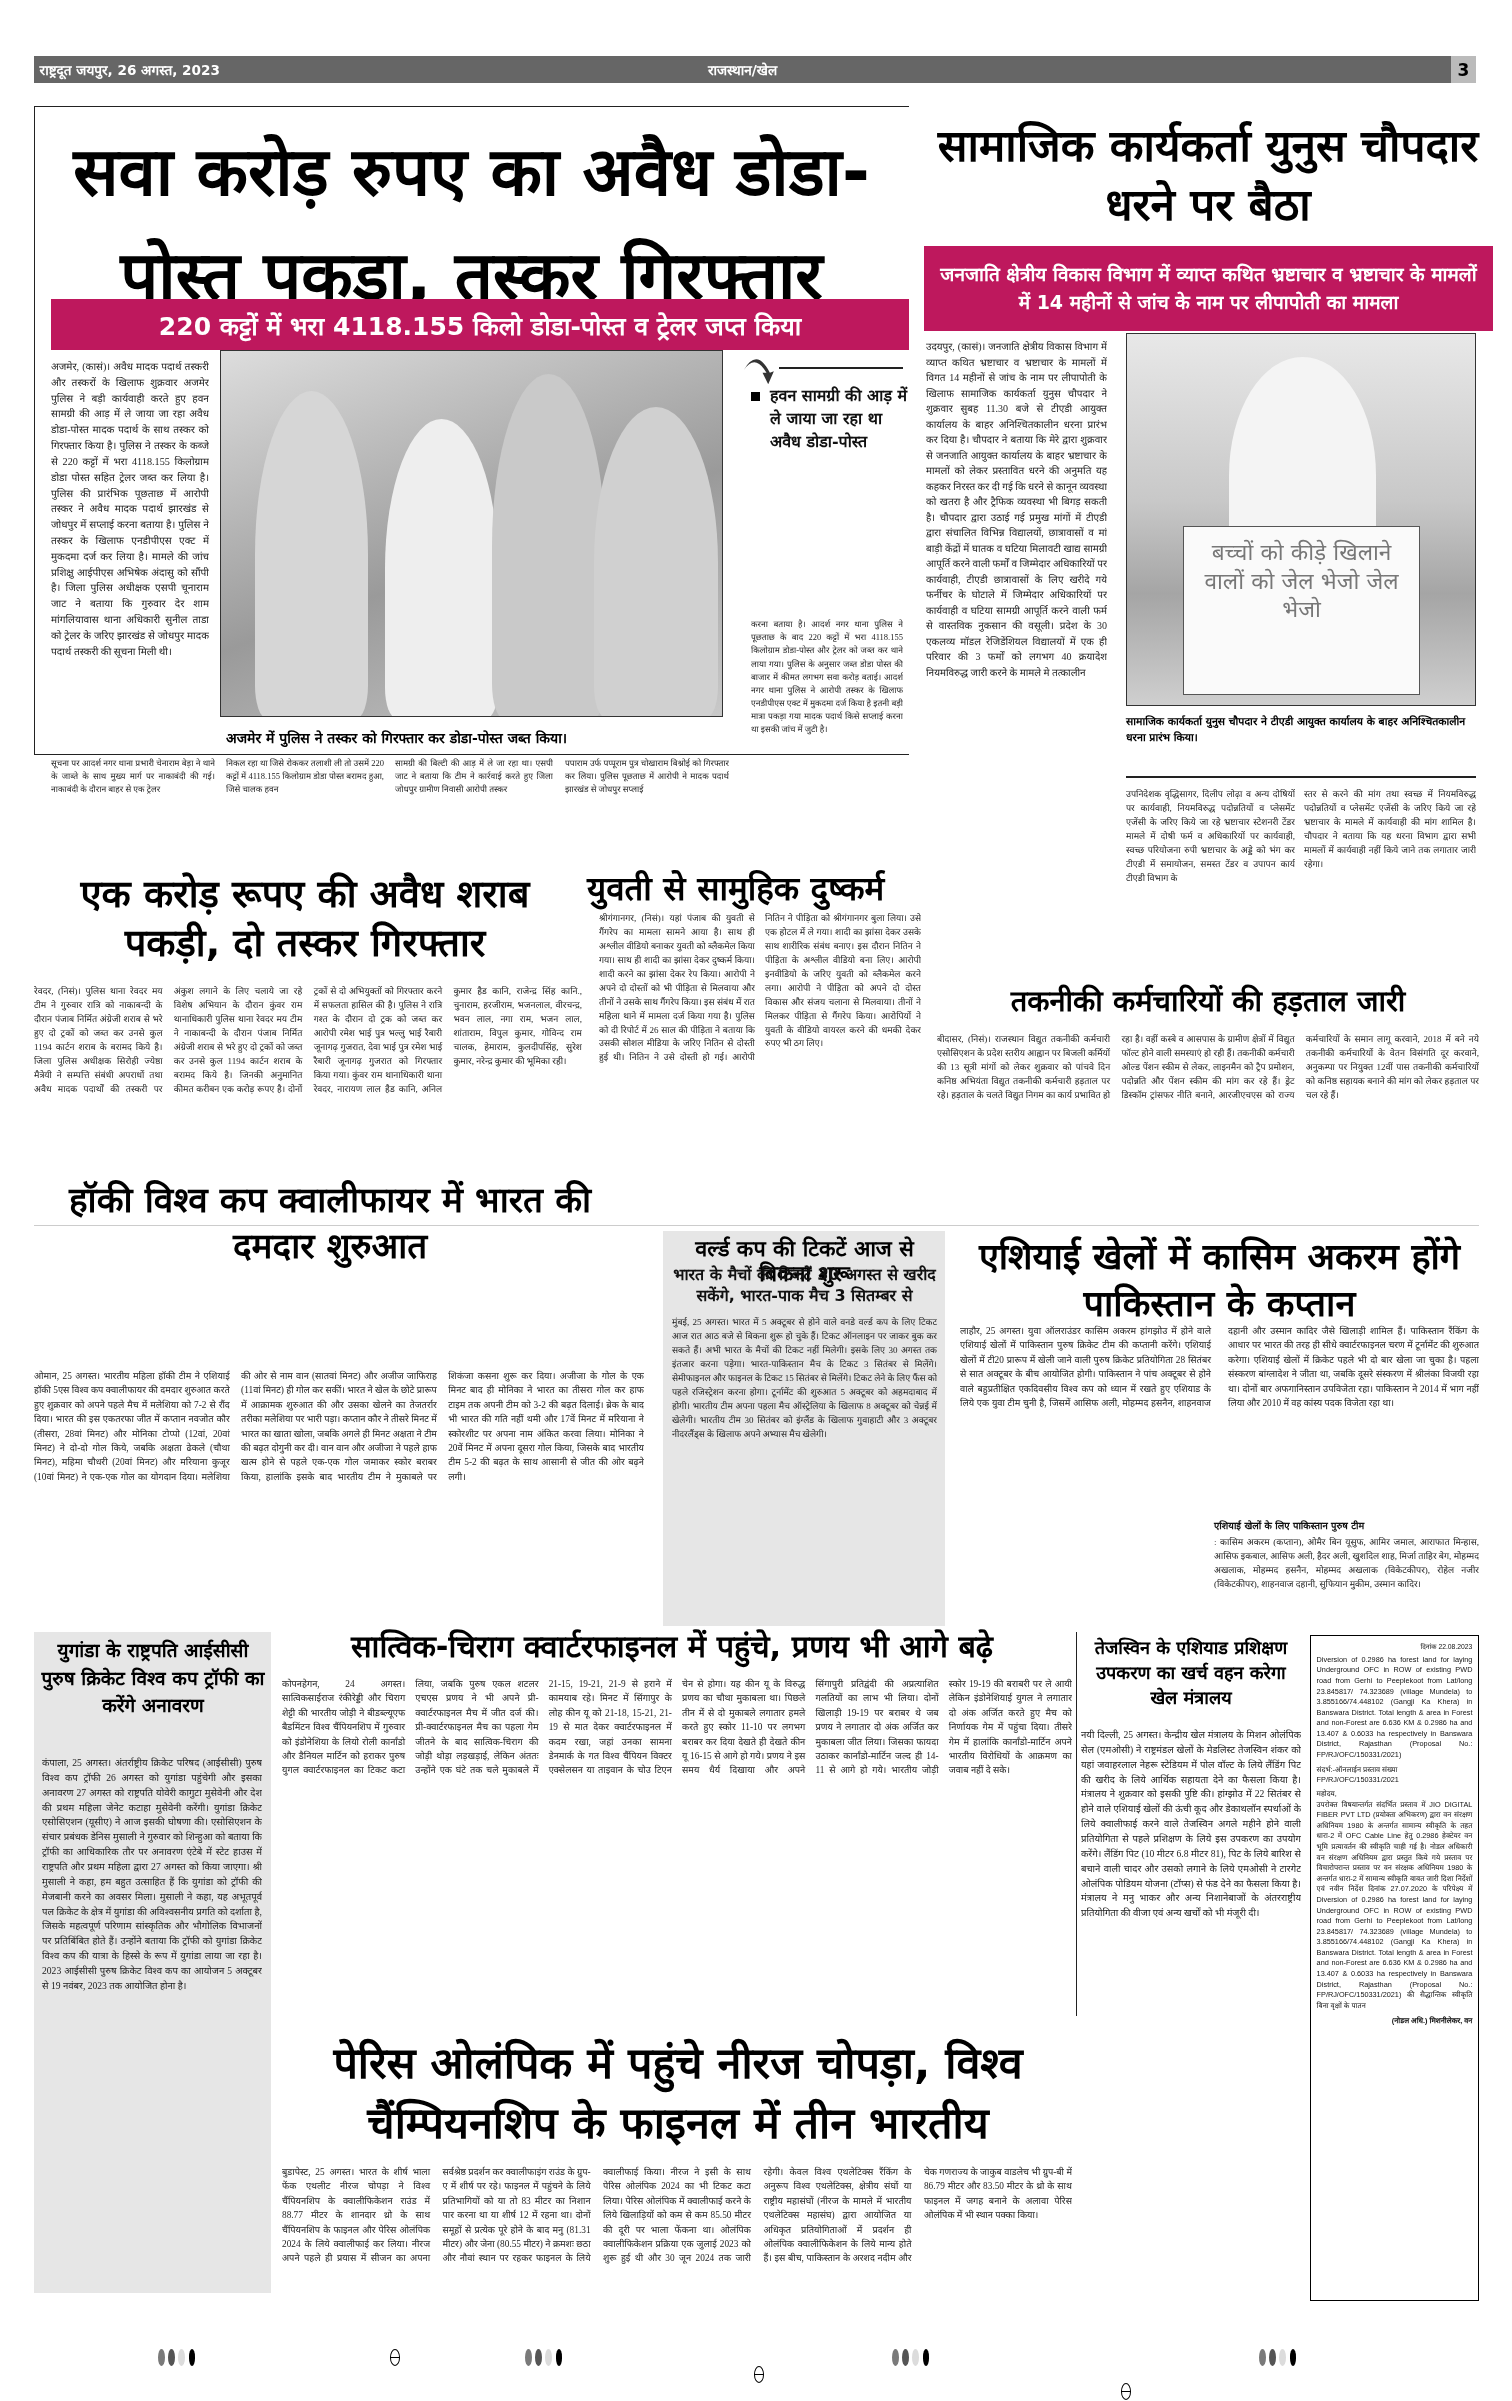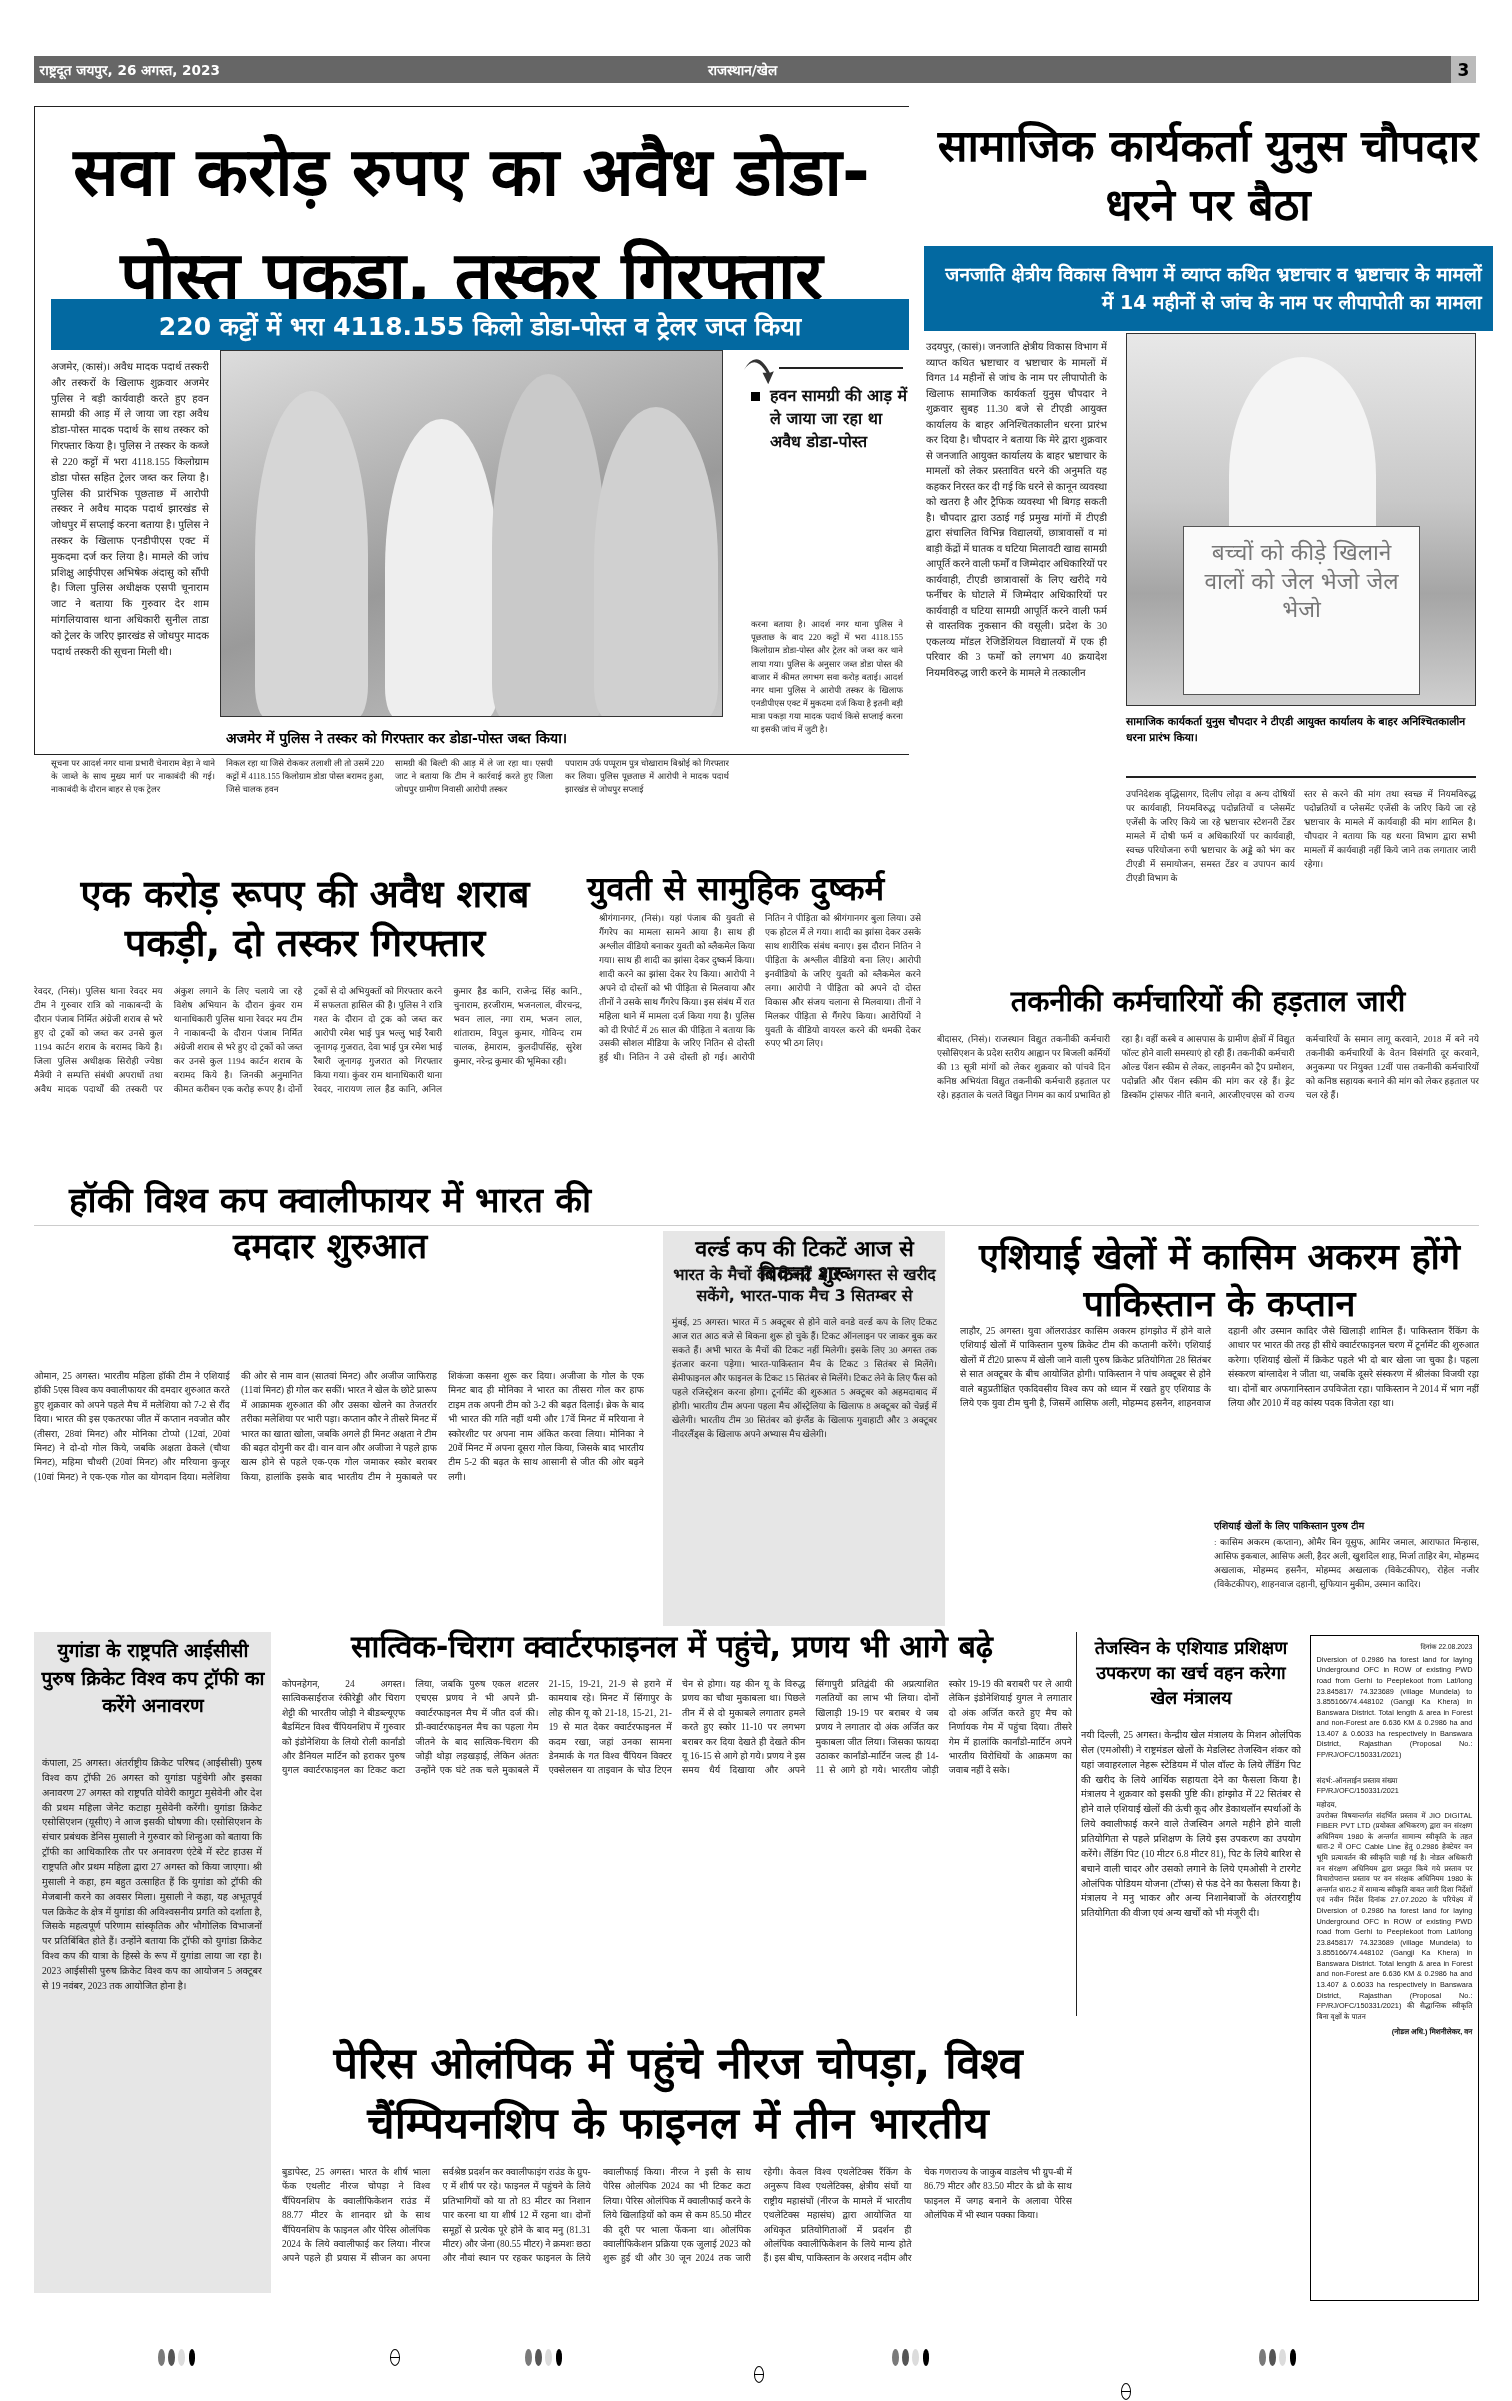--- a/index.html
+++ b/index.html
@@ -3,21 +3,21 @@
 <meta charset="utf-8">
 <style>
 *{box-sizing:border-box;margin:0;padding:0}
 html,body{width:1512px;height:2401px;background:#fff;overflow:hidden}
 body{font-family:"DejaVu Sans","Liberation Sans",sans-serif;color:#111;position:relative}
 .abs{position:absolute}
 .masthead{left:34px;top:56px;width:1417px;height:27px;background:#666;color:#fff;display:flex;align-items:center;justify-content:space-between;padding:0 5.6px;font-size:13.6px;font-weight:bold}
 .masthead .center{position:absolute;left:50%;transform:translateX(-50%)}
 .pageno{left:1451px;top:56px;width:25px;height:27px;background:#bbb;color:#000;font-size:17px;font-weight:bold;display:flex;align-items:center;justify-content:center}
 .h-huge{font-family:"DejaVu Sans",sans-serif;font-weight:bold;color:#000;line-height:1.15;text-align:center}
-.graybar{background:#0369a1;color:#fff;font-weight:bold;text-align:right;display:flex;align-items:center;justify-content:center}
+.graybar{background:#be185d;color:#fff;font-weight:bold;text-align:center;display:flex;align-items:center;justify-content:center}
 .body{font-family:Liberation Serif, serif;font-size:9.6px;line-height:1.55;text-align:justify;color:#222;overflow:hidden}
 .col{position:absolute;overflow:hidden}
 .photo{background:linear-gradient(160deg,#ddd,#9a9a9a 55%,#c9c9c9);border:1.1px solid #333;display:flex;align-items:flex-end;justify-content:center;overflow:hidden}
 .caption{font-weight:bold;font-size:14px;line-height:1.5;color:#000}
 .bullets{font-weight:bold;font-size:16px;line-height:1.45}
 .bullets li{list-style:none;padding-left:19px;position:relative;margin-bottom:5.6px}
 .bullets li:before{content:"";position:absolute;left:0;top:8px;width:9px;height:9px;background:#000}
 .boxline{border:1.1px solid #222}
 .grayshade{background:#e6e6e6}
 .rule{background:#222;height:1.7px}
@@ -108,21 +108,21 @@
 <h1 class="abs h-huge" style="left:277px;top:1629px;width:790px;font-size:30.5px">सात्विक-चिराग क्वार्टरफाइनल में पहुंचे, प्रणय भी आगे बढ़े</h1>
 <div class="col body" style="left:282px;top:1677px;width:790px;height:339px;font-size:9.3px;column-count:6;column-gap:10.2px">कोपनहेगन, 24 अगस्त। सात्विकसाईराज रंकीरेड्डी और चिराग शेट्टी की भारतीय जोड़ी ने बीडब्ल्यूएफ बैडमिंटन विश्व चैंपियनशिप में गुरुवार को इंडोनेशिया के लियो रोली कार्नांडो और डैनियल मार्टिन को हराकर पुरुष युगल क्वार्टरफाइनल का टिकट कटा लिया, जबकि पुरुष एकल शटलर एचएस प्रणय ने भी अपने प्री-क्वार्टरफाइनल मैच में जीत दर्ज की। प्री-क्वार्टरफाइनल मैच का पहला गेम जीतने के बाद सात्विक-चिराग की जोड़ी थोड़ा लड़खड़ाई, लेकिन अंततः उन्होंने एक घंटे तक चले मुकाबले में 21-15, 19-21, 21-9 से हराने में कामयाब रहे। मिनट में सिंगापुर के लोह कीन यू को 21-18, 15-21, 21-19 से मात देकर क्वार्टरफाइनल में कदम रखा, जहां उनका सामना डेनमार्क के गत विश्व चैंपियन विक्टर एक्सेलसन या ताइवान के चोउ टिएन चेन से होगा। यह कीन यू के विरुद्ध प्रणय का चौथा मुकाबला था। पिछले तीन में से दो मुकाबले लगातार हमले करते हुए स्कोर 11-10 पर लगभग बराबर कर दिया देखते ही देखते कीन यू 16-15 से आगे हो गये। प्रणय ने इस समय धैर्य दिखाया और अपने सिंगापुरी प्रतिद्वंदी की अप्रत्याशित गलतियों का लाभ भी लिया। दोनों खिलाड़ी 19-19 पर बराबर थे जब प्रणय ने लगातार दो अंक अर्जित कर मुकाबला जीत लिया। जिसका फायदा उठाकर कार्नांडो-मार्टिन जल्द ही 14-11 से आगे हो गये। भारतीय जोड़ी स्कोर 19-19 की बराबरी पर ले आयी लेकिन इंडोनेशियाई युगल ने लगातार दो अंक अर्जित करते हुए मैच को निर्णायक गेम में पहुंचा दिया। तीसरे गेम में हालांकि कार्नांडो-मार्टिन अपने भारतीय विरोधियों के आक्रमण का जवाब नहीं दे सके।</div>
 
 <div class="abs" style="left:1076px;top:1632px;width:1.1px;height:384px;background:#222"></div>
 <h2 class="abs h-huge" style="left:1081px;top:1635px;width:220px;font-size:18px;line-height:1.4">तेजस्विन के एशियाड प्रशिक्षण उपकरण का खर्च वहन करेगा खेल मंत्रालय</h2>
 <div class="col body" style="left:1081px;top:1728px;width:220px;height:576px;font-size:9.6px">नयी दिल्ली, 25 अगस्त। केन्द्रीय खेल मंत्रालय के मिशन ओलंपिक सेल (एमओसी) ने राष्ट्रमंडल खेलों के मेडलिस्ट तेजस्विन शंकर को यहां जवाहरलाल नेहरू स्टेडियम में पोल वॉल्ट के लिये लैंडिंग पिट की खरीद के लिये आर्थिक सहायता देने का फैसला किया है। मंत्रालय ने शुक्रवार को इसकी पुष्टि की। हांग्झोउ में 22 सितंबर से होने वाले एशियाई खेलों की ऊंची कूद और डेकाथलॉन स्पर्धाओं के लिये क्वालीफाई करने वाले तेजस्विन अगले महीने होने वाली प्रतियोगिता से पहले प्रशिक्षण के लिये इस उपकरण का उपयोग करेंगे। लैंडिंग पिट (10 मीटर 6.8 मीटर 81), पिट के लिये बारिश से बचाने वाली चादर और उसको लगाने के लिये एमओसी ने टारगेट ओलंपिक पोडियम योजना (टॉप्स) से फंड देने का फैसला किया है। मंत्रालय ने मनु भाकर और अन्य निशानेबाजों के अंतरराष्ट्रीय प्रतियोगिता की वीजा एवं अन्य खर्चों को भी मंजूरी दी।</div>
 
 <div class="abs notice" style="left:1310px;top:1635px;width:169px;height:666px">
   <div style="text-align:right;font-size:6.8px;margin-bottom:3.4px">दिनांक 22.08.2023</div>
   <div style="text-align:justify">Diversion of 0.2986 ha forest land for laying Underground OFC in ROW of existing PWD road from Gerhi to Peeplekoot from Lat/long 23.845817/ 74.323689 (village Mundela) to 3.855166/74.448102 (Gangji Ka Khera) in Banswara District. Total length &amp; area in Forest and non-Forest are 6.636 KM &amp; 0.2986 ha and 13.407 &amp; 0.6033 ha respectively in Banswara District, Rajasthan (Proposal No.: FP/RJ/OFC/150331/2021)</div>
-  <div style="margin-top:15px">संदर्भ:-ऑनलाईन प्रस्ताव संख्या FP/RJ/OFC/150331/2021</div>
+  <div style="margin-top:4px">संदर्भ:-ऑनलाईन प्रस्ताव संख्या FP/RJ/OFC/150331/2021</div>
   <div style="margin-top:3.4px">महोदय,</div>
   <div style="text-align:justify">उपरोक्त विषयान्तर्गत संदर्भित प्रस्ताव में JIO DIGITAL FIBER PVT LTD (प्रयोक्ता अभिकरण) द्वारा वन संरक्षण अधिनियम 1980 के अन्तर्गत सामान्य स्वीकृति के तहत धारा-2 में OFC Cable Line हेतु 0.2986 हेक्टेयर वन भूमि प्रत्यावर्तन की स्वीकृति चाही गई है। नोडल अधिकारी वन संरक्षण अधिनियम द्वारा प्रस्तुत किये गये प्रस्ताव पर विचारोपरान्त प्रस्ताव पर वन संरक्षक अधिनियम 1980 के अन्तर्गत धारा-2 में सामान्य स्वीकृति बाबत जारी दिशा निर्देशों एवं नवीन निर्देश दिनांक 27.07.2020 के परिपेक्ष्य में Diversion of 0.2986 ha forest land for laying Underground OFC in ROW of existing PWD road from Gerhi to Peeplekoot from Lat/long 23.845817/ 74.323689 (village Mundela) to 3.855166/74.448102 (Gangji Ka Khera) in Banswara District. Total length &amp; area in Forest and non-Forest are 6.636 KM &amp; 0.2986 ha and 13.407 &amp; 0.6033 ha respectively in Banswara District, Rajasthan (Proposal No.: FP/RJ/OFC/150331/2021) की सैद्धान्तिक स्वीकृति बिना वृक्षों के पातन</div>
   <div style="text-align:right;margin-top:4.5px;font-weight:bold">(नोडल अधि.) मिशनीलेकर, वन</div>
 </div>
 
 <h1 class="abs h-huge" style="left:277px;top:2033px;width:802px;font-size:43px;line-height:1.4">पेरिस ओलंपिक में पहुंचे नीरज चोपड़ा, विश्व चैंम्पियनशिप के फाइनल में तीन भारतीय</h1>
 <div class="col body" style="left:282px;top:2165px;width:790px;height:141px;font-size:9.3px;column-count:5;column-gap:12.4px">बुडापेस्ट, 25 अगस्त। भारत के शीर्ष भाला फेंक एथलीट नीरज चोपड़ा ने विश्व चैंपियनशिप के क्वालीफिकेशन राउंड में 88.77 मीटर के शानदार थ्रो के साथ चैंपियनशिप के फाइनल और पेरिस ओलंपिक 2024 के लिये क्वालीफाई कर लिया। नीरज अपने पहले ही प्रयास में सीजन का अपना सर्वश्रेष्ठ प्रदर्शन कर क्वालीफाइंग राउंड के ग्रुप-ए में शीर्ष पर रहे। फाइनल में पहुंचने के लिये प्रतिभागियों को या तो 83 मीटर का निशान पार करना था या शीर्ष 12 में रहना था। दोनों समूहों से प्रत्येक पूरे होने के बाद मनु (81.31 मीटर) और जेना (80.55 मीटर) ने क्रमशः छठा और नौवां स्थान पर रहकर फाइनल के लिये क्वालीफाई किया। नीरज ने इसी के साथ पेरिस ओलंपिक 2024 का भी टिकट कटा लिया। पेरिस ओलंपिक में क्वालीफाई करने के लिये खिलाड़ियों को कम से कम 85.50 मीटर की दूरी पर भाला फेंकना था। ओलंपिक क्वालीफिकेशन प्रक्रिया एक जुलाई 2023 को शुरू हुई थी और 30 जून 2024 तक जारी रहेगी। केवल विश्व एथलेटिक्स रैंकिंग के अनुरूप विश्व एथलेटिक्स, क्षेत्रीय संघों या राष्ट्रीय महासंघों (नीरज के मामले में भारतीय एथलेटिक्स महासंघ) द्वारा आयोजित या अधिकृत प्रतियोगिताओं में प्रदर्शन ही ओलंपिक क्वालीफिकेशन के लिये मान्य होते हैं। इस बीच, पाकिस्तान के अरशद नदीम और चेक गणराज्य के जाकुब वाडलेच भी ग्रुप-बी में 86.79 मीटर और 83.50 मीटर के थ्रो के साथ फाइनल में जगह बनाने के अलावा पेरिस ओलंपिक में भी स्थान पक्का किया।</div>
 
 <div class="abs dots" style="left:158px;top:2349px">
   <span style="background:#7a7a7a"></span>

